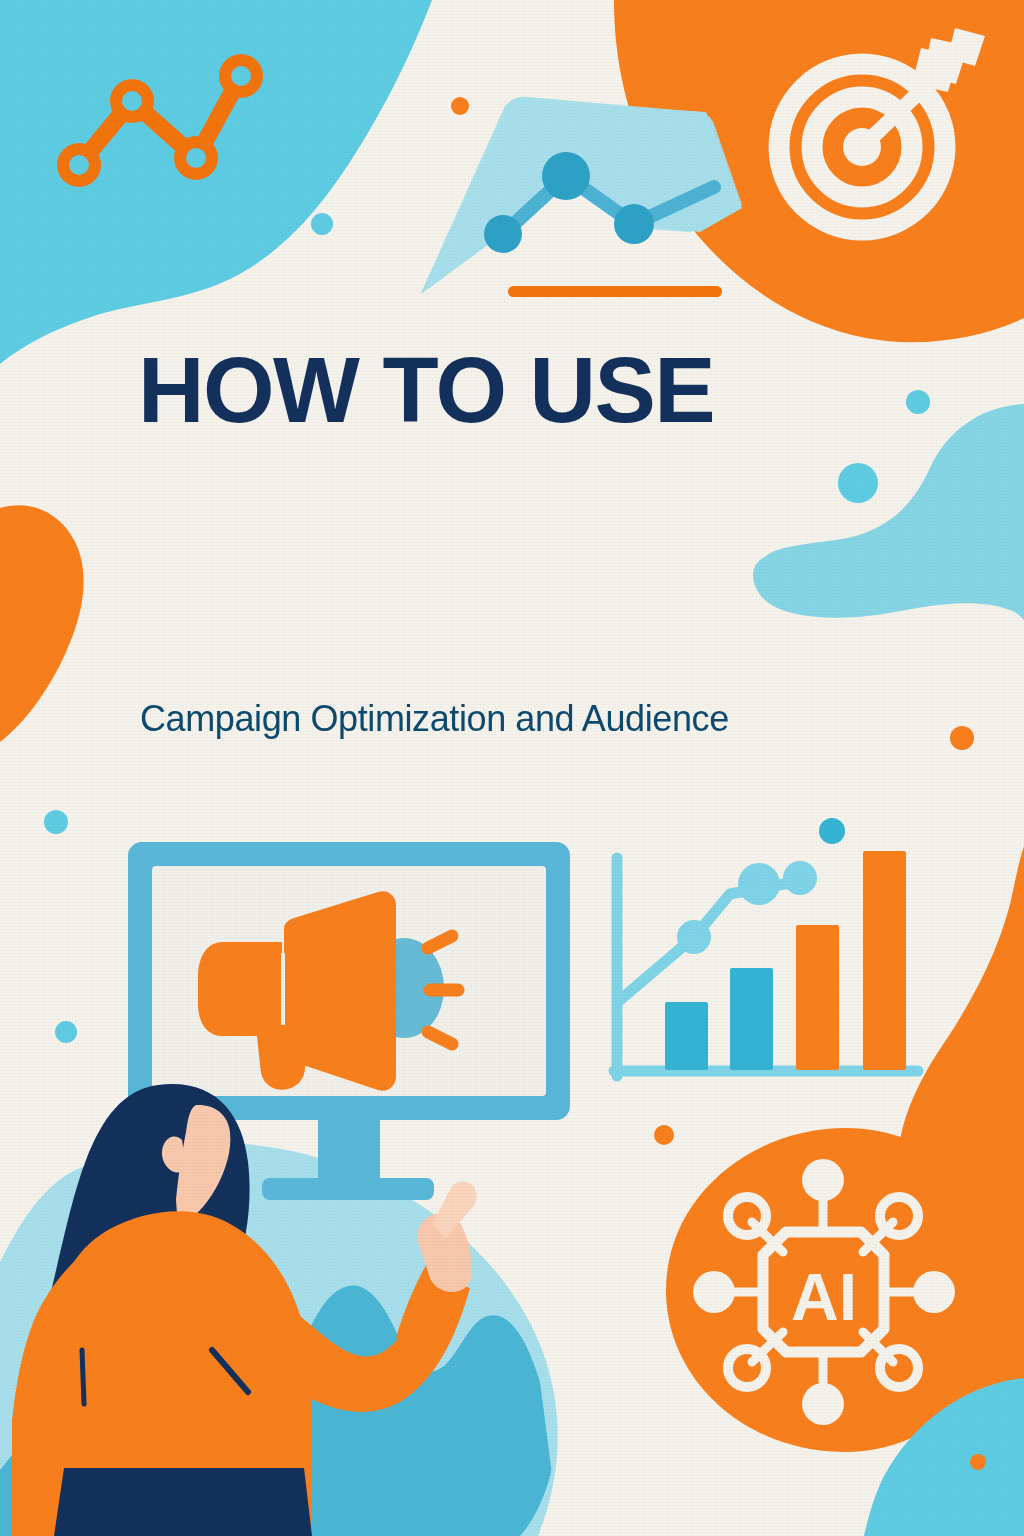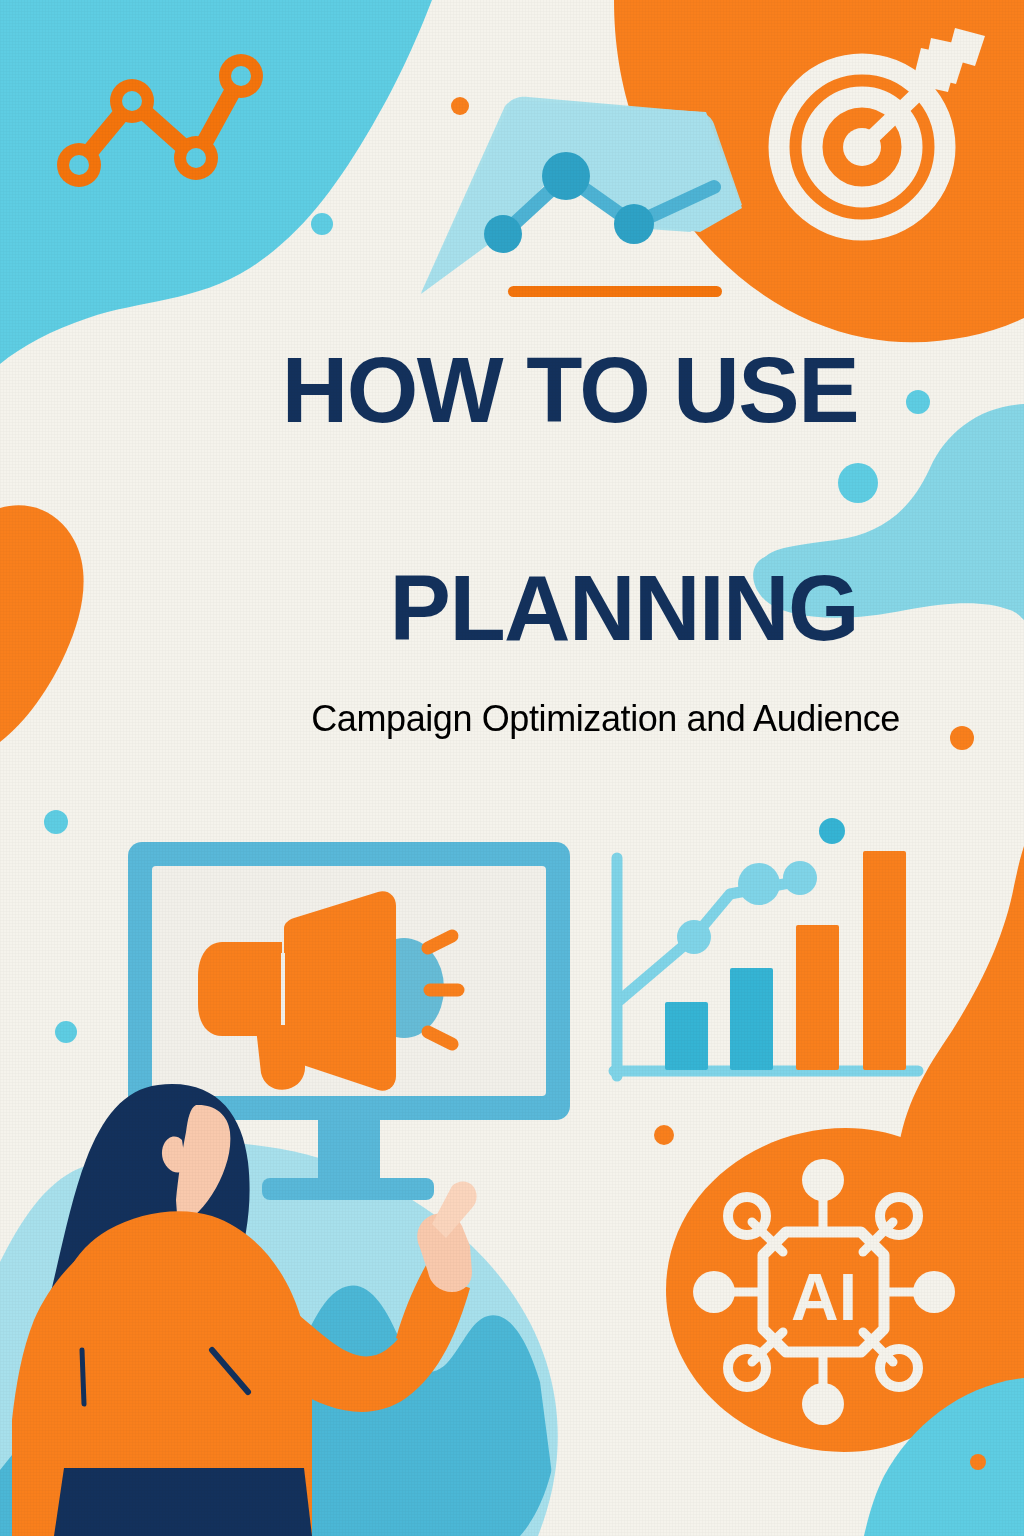--- a/index.html
+++ b/index.html
@@ -18,40 +18,39 @@
     background:#f5f3ec;
   }
   #artboard{position:absolute;inset:0;width:100%;height:100%;display:block;}
 
   
   .text-layer{
     position:absolute;
     left:0;top:0;
     width:828px;height:1536px;
     pointer-events:none;
-    text-align:right;
   }
   .title{
     position:absolute;
     left:138px;top:336px;
     width:720px;
     color:#13315c;
     font-family:"Liberation Sans", sans-serif;
     font-weight:bold;
     font-size:92px;
     line-height:109px;
     letter-spacing:-1.5px;
     margin:0;
     text-transform:uppercase;
   }
   .subtitle{
     position:absolute;
     left:140px;top:690px;
     width:760px;
-    color:#000000;
+    color:#0c4a6e;
     font-family:"Liberation Sans", sans-serif;
     font-weight:normal;
     font-size:36px;
     line-height:58px;
     letter-spacing:-0.4px;
     margin:0;
   }
   
   .grain{
     position:absolute;inset:0;
@@ -316,21 +315,20 @@
       <circle cx="66" cy="1032" r="11" fill="#5ecde3"></circle>
       <circle cx="664" cy="1135" r="10" fill="#f97f1c"></circle>
       <circle cx="978" cy="1462" r="8" fill="#f97f1c"></circle>
     </g>
   </svg>
 
   <div class="text-layer">
     <h1 class="title">
       <span>HOW TO USE</span><br>
       <br>
-      <span>PLANNING</span>
     </h1>
     <p class="subtitle">
       <span>Campaign Optimization and Audience</span><br>
     </p>
   </div>
 
   <div class="grain"></div>
 </div>
 
 </body></html>

